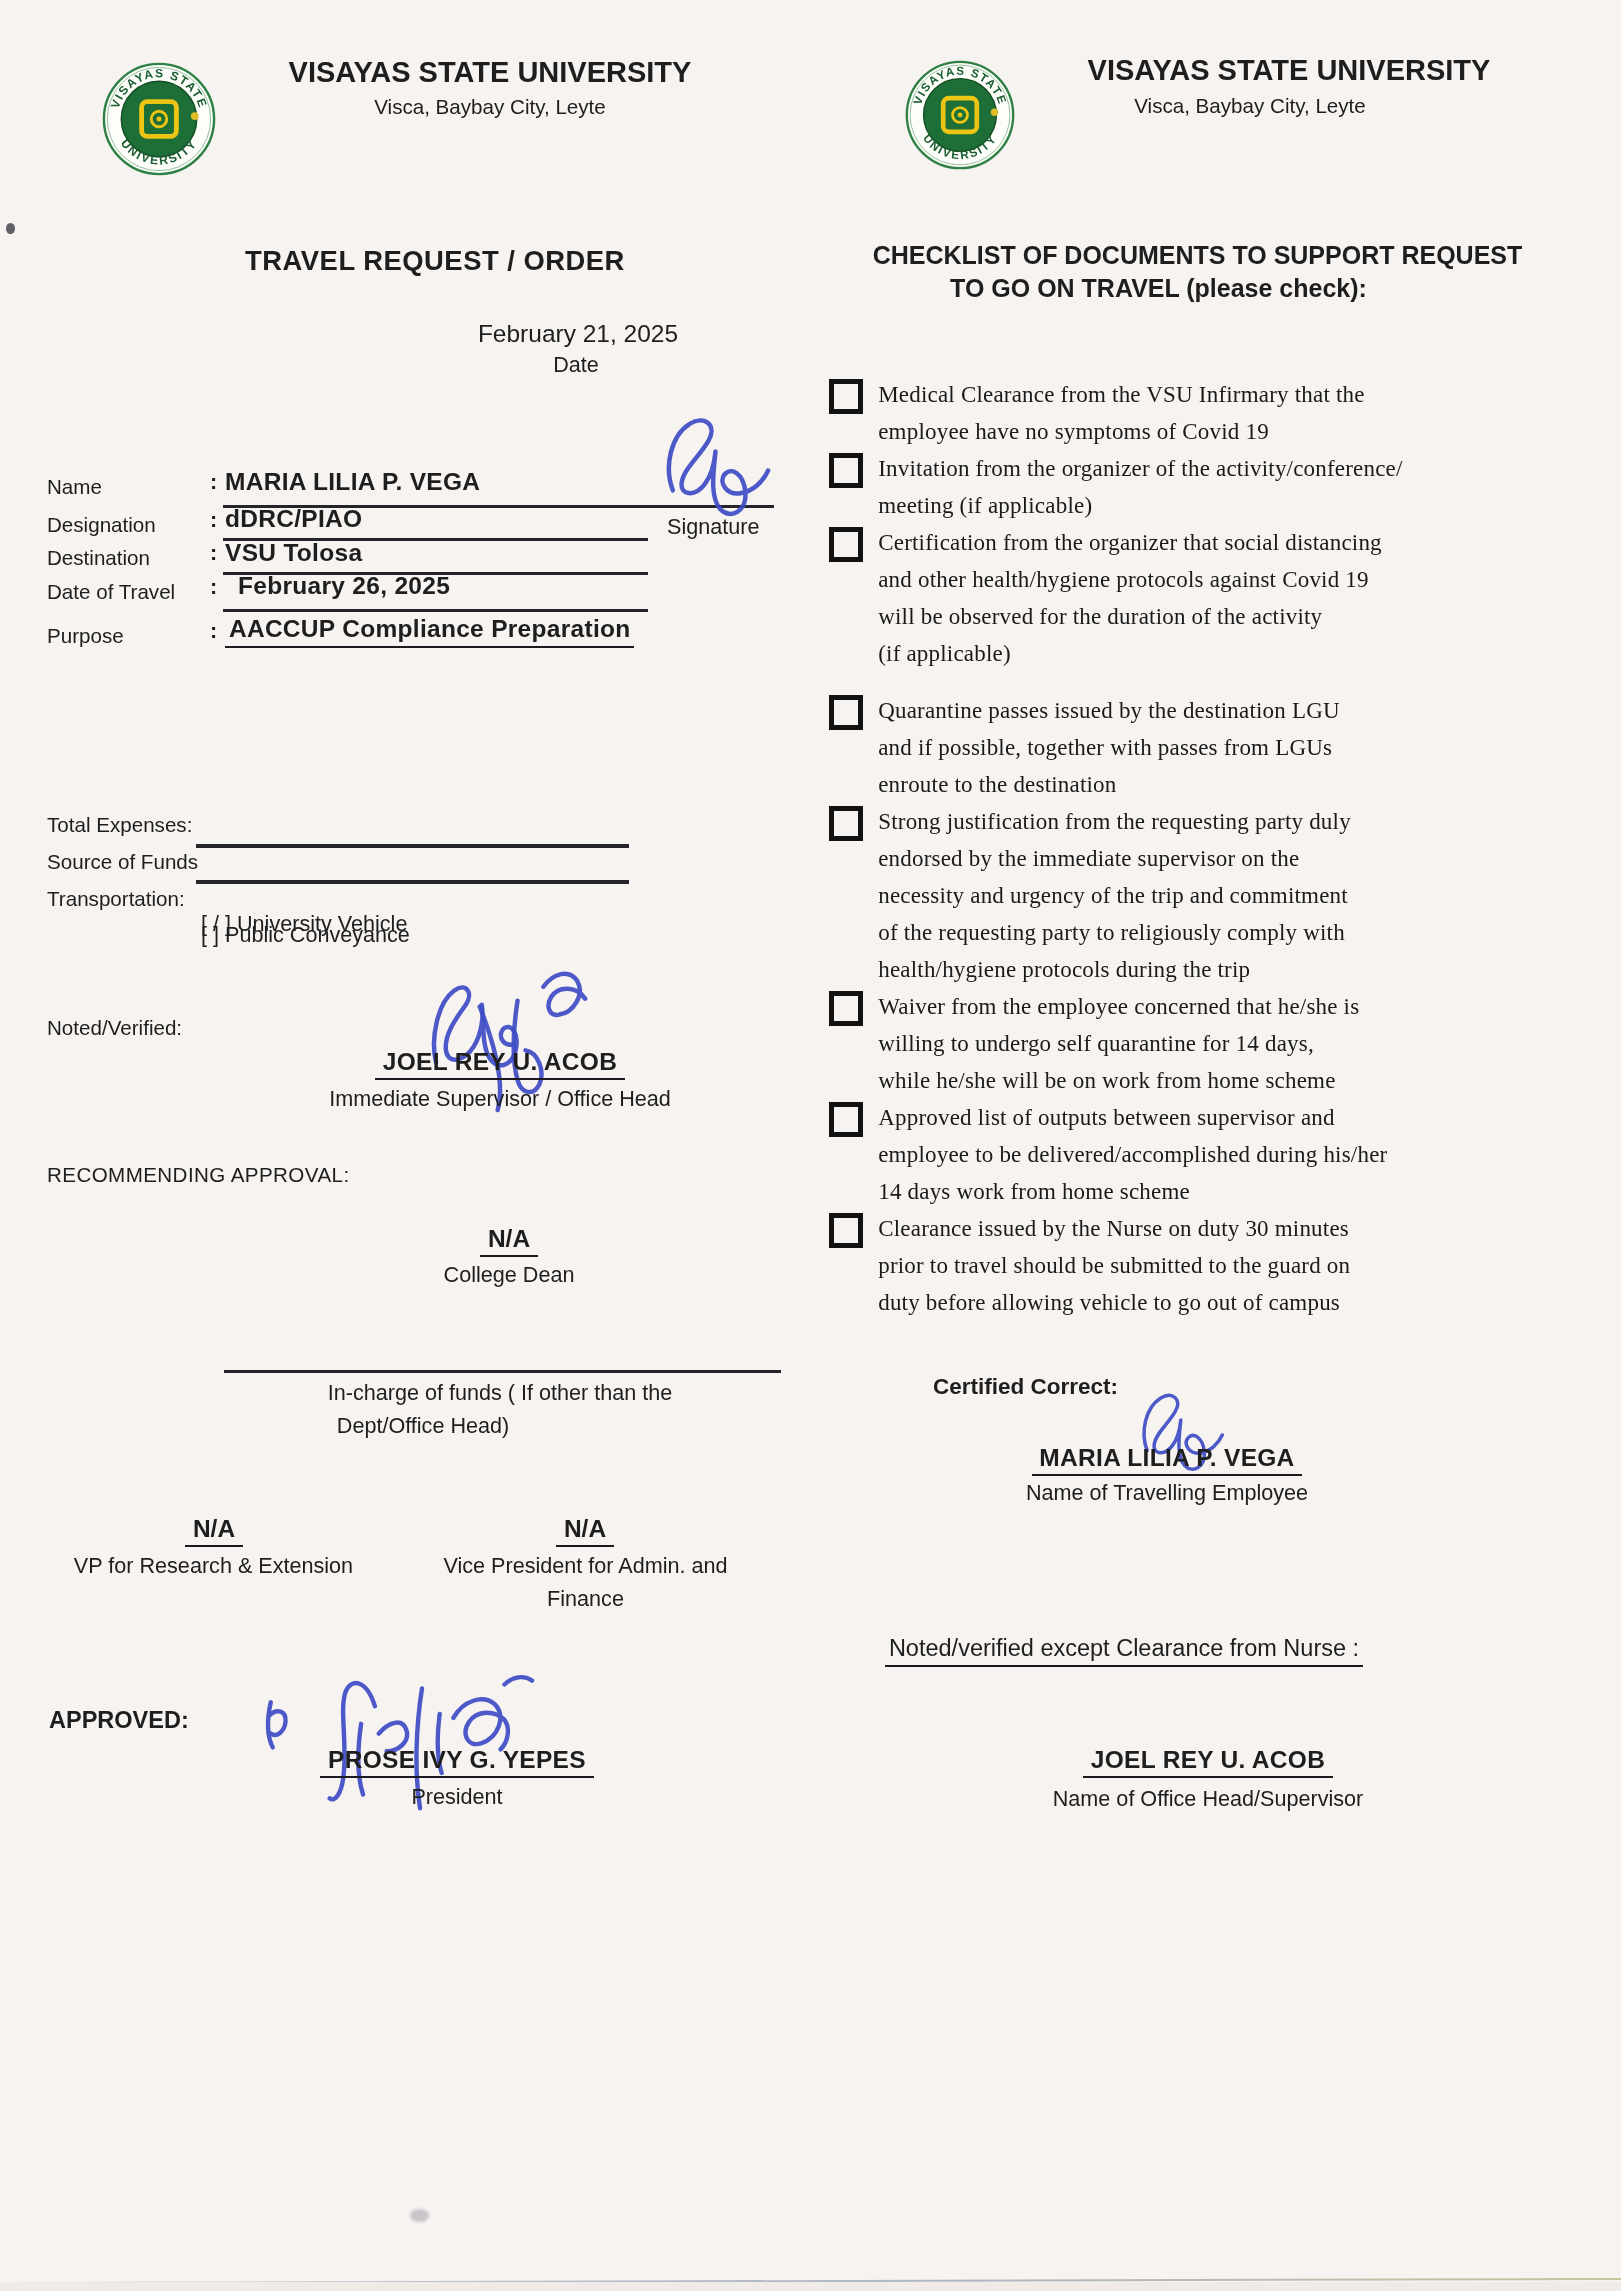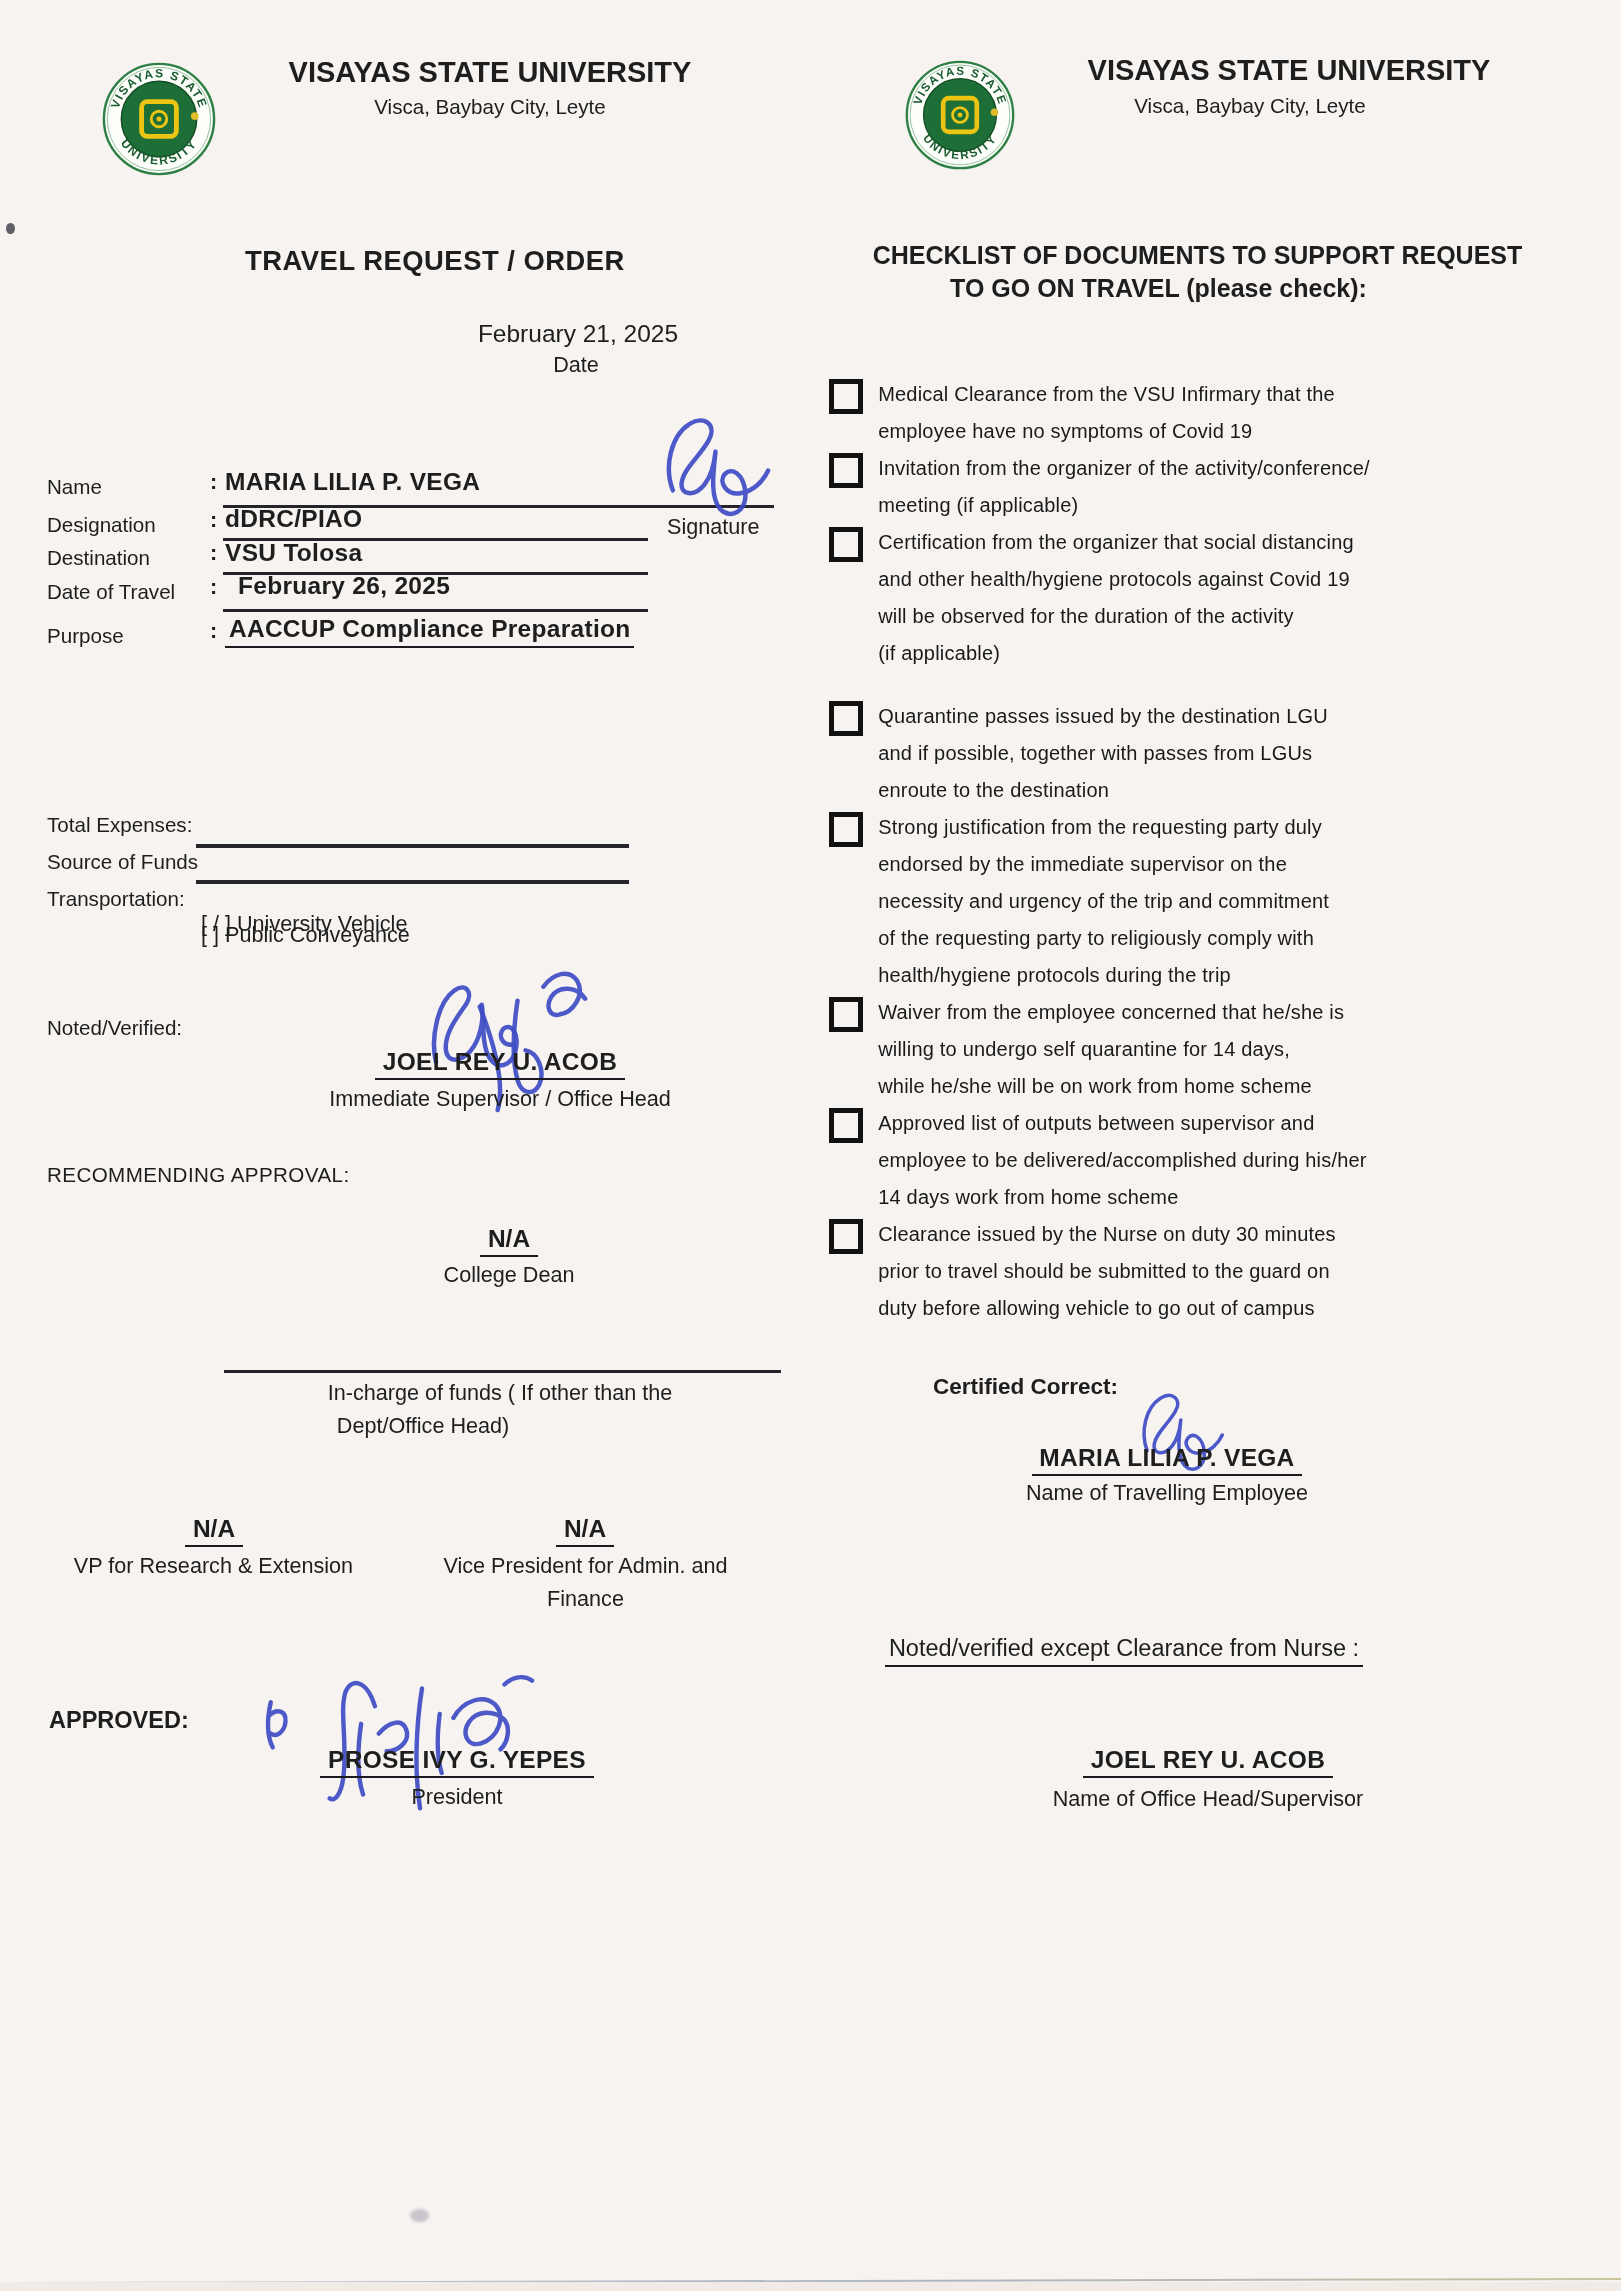--- a/index.html
+++ b/index.html
@@ -13,26 +13,26 @@
   .c{text-align:center;}
   .line{position:absolute;background:#24242a;height:2.9px;}
   .thick{height:3.9px;}
   .u-span{display:inline-block;border-bottom:2.9px solid #1b1b1f;padding:0 7.8px 2px 7.8px;}
   .u-span2{display:inline-block;border-bottom:2.5px solid #1b1b1f;padding:0 3.9px 2.9px 3.9px;}
   .lbl{font-size:20.6px;line-height:25.5px;}
   .val{font-size:24.5px;font-weight:bold;line-height:29px;letter-spacing:0.3px;}
   .colon{font-size:21.6px;font-weight:bold;}
   
   .cl-item{display:flex;align-items:flex-start;}
-  .cl-item.cl-gap{margin-top:26px;}
+  .cl-item.cl-gap{margin-top:20px;}
   .cl-box{
     flex:0 0 auto;width:23.5px;height:25.5px;border:5.9px solid #121212;
     margin:2.9px 15.7px 0 0;background:transparent;
   }
-  .cl-text{font-size:20px;line-height:37px;letter-spacing:0.2px;color:#1a1a1a;}
+  .cl-text{font-size:23px;line-height:37px;letter-spacing:0.2px;color:#1a1a1a;font-family:Liberation Serif, serif;}
   .cl-text div{white-space:nowrap;}
   
   .seal{position:absolute;}
   
   .edge-line{position:absolute;left:0;top:2280px;width:1621px;height:2px;
     background:linear-gradient(to right,#c3c9d3,#aeb6c2 60%,#c9c49a);transform:rotate(-0.15deg);}
   .edge-bottom{position:absolute;left:0;top:2282px;width:1621px;height:9.8px;background:#f0ebe6;}
   .speck1{position:absolute;left:5.9px;top:223px;width:8.8px;height:10.8px;border-radius:50%;
     background:#44444c;opacity:.85;}
   .speck2{position:absolute;left:410px;top:2209px;width:18.6px;height:12.7px;border-radius:50%;

